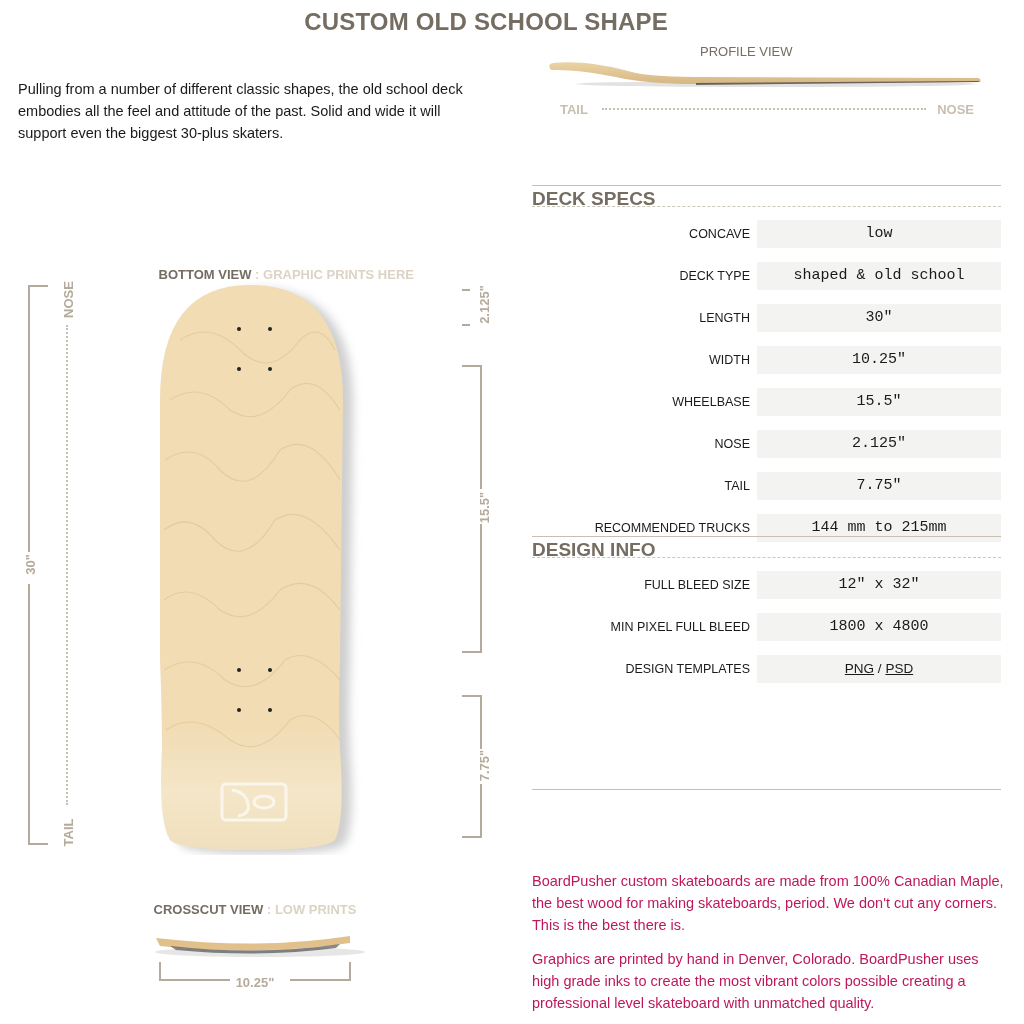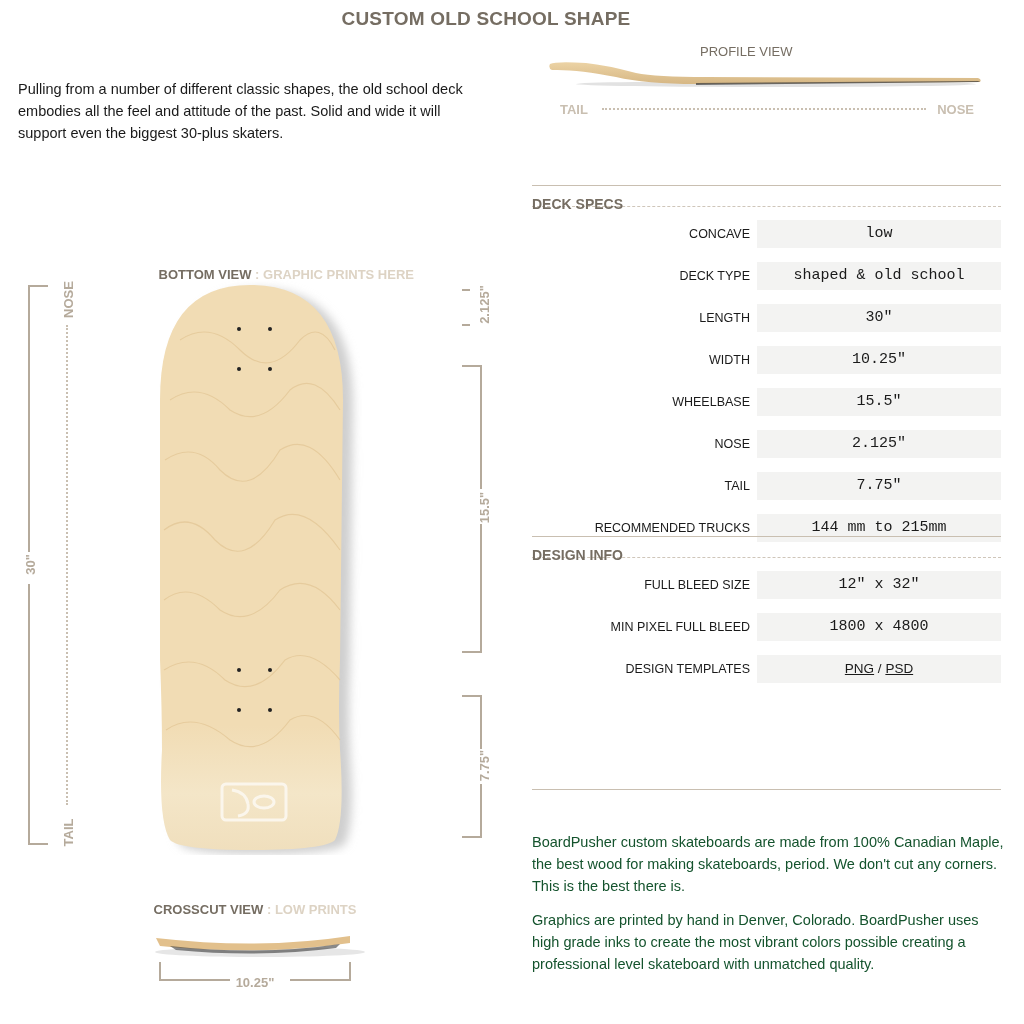--- a/index.html
+++ b/index.html
@@ -1,21 +1,21 @@
 <!DOCTYPE html>
 <html><head>
 <meta charset="utf-8">
 <style>
   * { box-sizing: border-box; margin: 0; padding: 0; }
   html, body { width: 1024px; height: 1024px; background: #ffffff; overflow: hidden; }
   body { position: relative; font-family: "Liberation Sans", sans-serif; color: #1a1a1a; }
 
   .page-title {
     position: absolute; left: 0; top: 8px; width: 972px; text-align: center;
-    font-weight: bold; font-size: 19px; color: #756d62; letter-spacing: 0.2px;
+    font-weight: bold; font-size: 24px; color: #756d62; letter-spacing: 0.2px;
   }
 
   .intro {
     position: absolute; left: 18px; top: 78px; width: 470px;
     font-size: 14.5px; line-height: 22px; color: #1a1a1a;
   }
 
   
   .profile-label {
     position: absolute; left: 700px; top: 44px; width: 132px; text-align: left;
@@ -48,38 +48,38 @@
     font-weight: bold; font-size: 13px;
   }
   .cross-label .k { color: #756d62; }
   .cross-label .v { color: #ddd3c4; }
   .cross-svg { position: absolute; left: 140px; top: 928px; width: 240px; height: 70px; }
 
   
   .section { position: absolute; left: 532px; width: 469px; }
   .section-head {
     border-top: 1.5px solid #c9bfb1; border-bottom: 1.5px dashed #cfc6ba;
-    height: 22px; padding-top: 10px;
-    font-weight: bold; font-size: 14px; color: #756d62;
+    height: 22px; padding-top: 2px;
+    font-weight: bold; font-size: 19px; color: #756d62;
   }
   .spec-row { position: relative; height: 42px; }
   .spec-key {
     position: absolute; right: 251px; top: 0; height: 28px; line-height: 28px;
     font-size: 12.5px; color: #1a1a1a; text-align: right; white-space: nowrap;
   }
   .spec-val {
     position: absolute; left: 225px; width: 244px; top: 0; height: 28px; line-height: 28px;
     background: #f3f3f2; text-align: center; font-family: "Liberation Mono", monospace;
     font-size: 15px; color: #1a1a1a;
   }
   .spec-val.sans { font-family: "Liberation Sans", sans-serif; font-size: 13.5px; }
   .spec-val a { color: #1a1a1a; text-decoration: underline; }
   .end-rule { position: absolute; left: 532px; top: 789px; width: 469px; border-top: 1.5px solid #c9bfb1; }
 
-  .para { position: absolute; left: 532px; width: 475px; font-size: 14.5px; line-height: 22px; color: #14532d; }
+  .para { position: absolute; left: 532px; width: 475px; font-size: 14.5px; line-height: 22px; color: #be185d; margin-top: 39px; }
 </style>
 </head>
 <body>
 
 <div class="page-title">CUSTOM OLD SCHOOL SHAPE</div>
 
 <p class="intro">Pulling from a number of different classic shapes, the old school deck embodies all the feel and attitude of the past. Solid and wide it will support even the biggest 30-plus skaters.</p>
 
 <div class="profile-label">PROFILE VIEW</div>
 <svg class="profile-board" viewBox="0 0 440 32">

